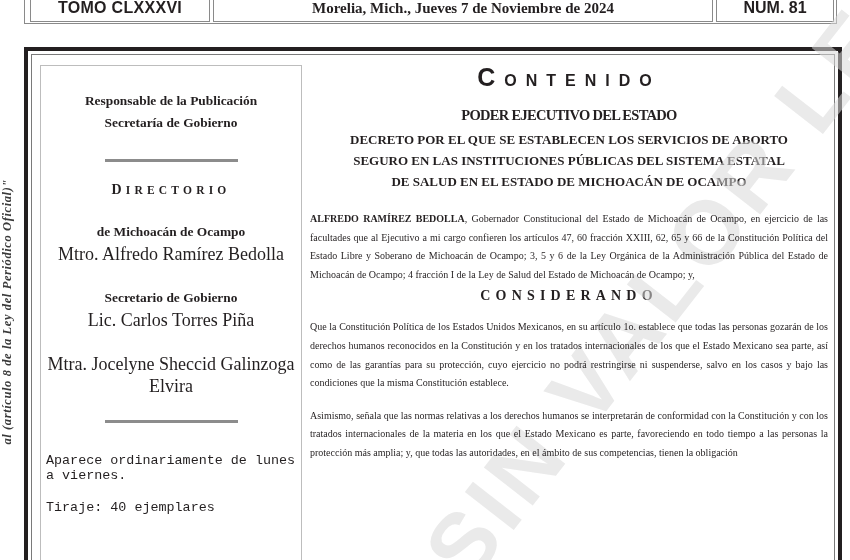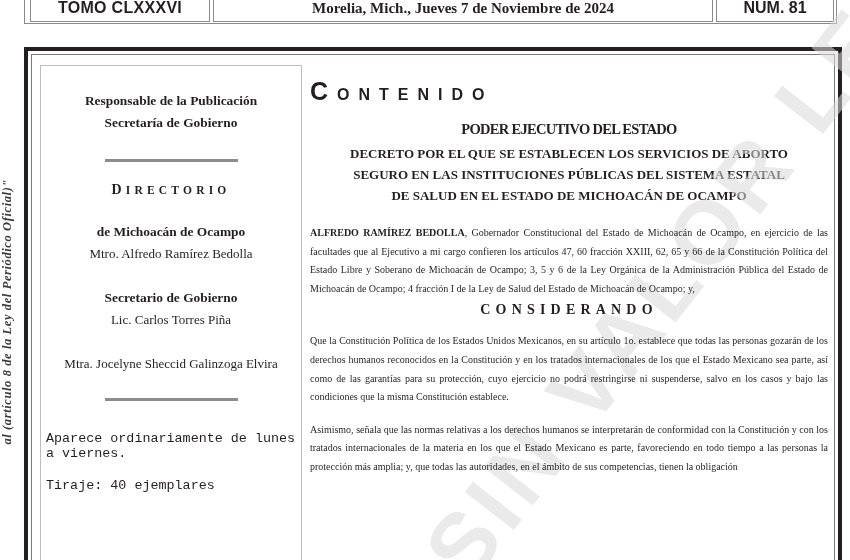--- a/index.html
+++ b/index.html
@@ -37,39 +37,39 @@
       box-sizing: border-box;
     }
 
     
     .sidebar {
       position: absolute; left: 40px; top: 65px; width: 262px; height: 510px;
       border-top: 1px solid #bdbdbd; border-left: 1px solid #bdbdbd; border-right: 1px solid #bdbdbd;
       box-sizing: border-box; text-align: center; color: #231f20;
     }
     .sb-bold { font-weight: bold; font-size: 13.4px; line-height: 22px; }
-    .sb-normal { font-size: 13px; line-height: 22px; }
+    .sb-normal { font-size: 18px; line-height: 22px; }
     .sb-rule { width: 133px; height: 3px; background: #8c8c8c; margin: 0 auto; }
     .sb-smallcaps { font-weight: bold; font-size: 11.5px; letter-spacing: 4.2px; }
     .sb-smallcaps .cap { font-size: 14px; }
     .sb-left { text-align: left; padding-left: 5px; font-size: 13.4px; font-family: Liberation Mono, monospace; }
 
     
     .spine {
       position: absolute; left: -221px; top: 400px; width: 460px; height: 18px;
       transform: rotate(-90deg); transform-origin: center center;
       font-style: italic; font-weight: bold; font-size: 12.5px; color: #3a3a3a;
       white-space: nowrap; text-align: right; letter-spacing: 0.6px;
     }
 
     
     .content { position: absolute; left: 310px; top: 58px; width: 518px; }
     .contenido-title {
-      text-align: left; font-family: "Liberation Sans", "DejaVu Sans", sans-serif;
-      font-weight: bold; font-size: 16px; letter-spacing: 9px; margin-top: 19px; height: 30px;
+      text-align: center; font-family: "Liberation Sans", "DejaVu Sans", sans-serif;
+      font-weight: bold; font-size: 16px; letter-spacing: 9px; margin-top: 5px; height: 30px;
     }
     .contenido-title .cap { font-size: 25px; }
     .poder {
       text-align: center; font-weight: bold; font-size: 14.5px; letter-spacing: -0.7px;
       margin-top: 14px;
     }
     .decreto {
       text-align: center; font-weight: bold; font-size: 13px; line-height: 21px;
       margin-top: 5px; text-transform: uppercase;
     }

